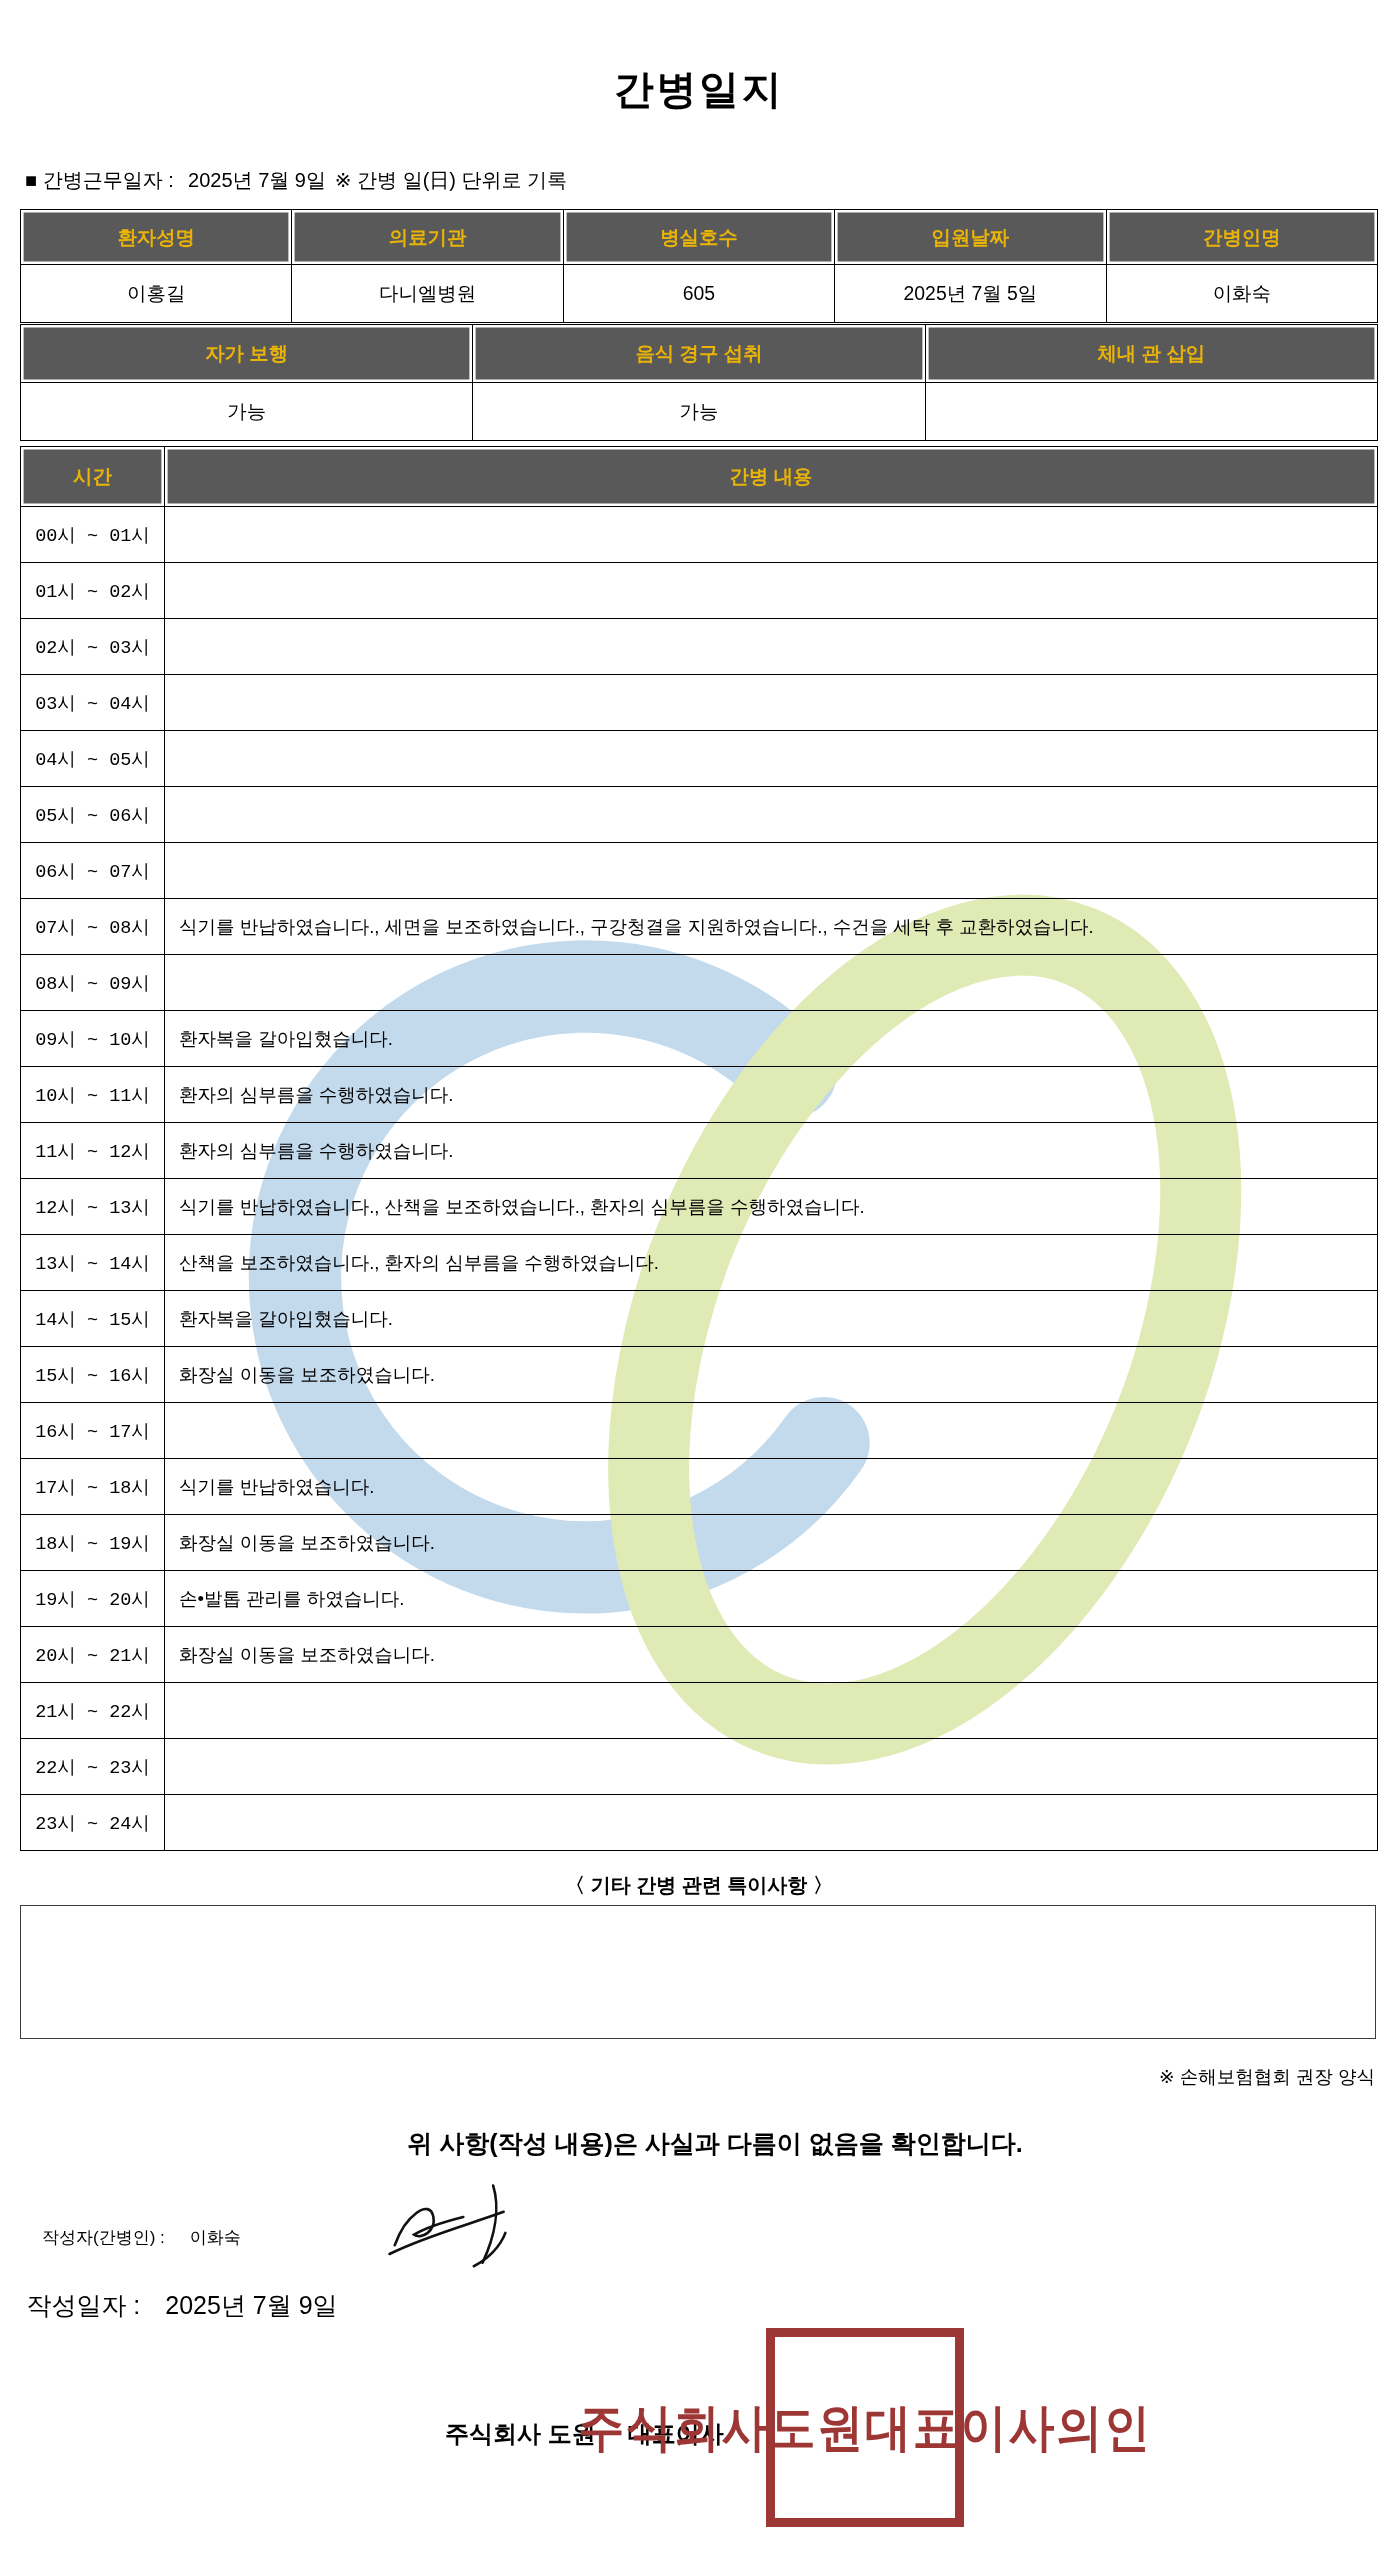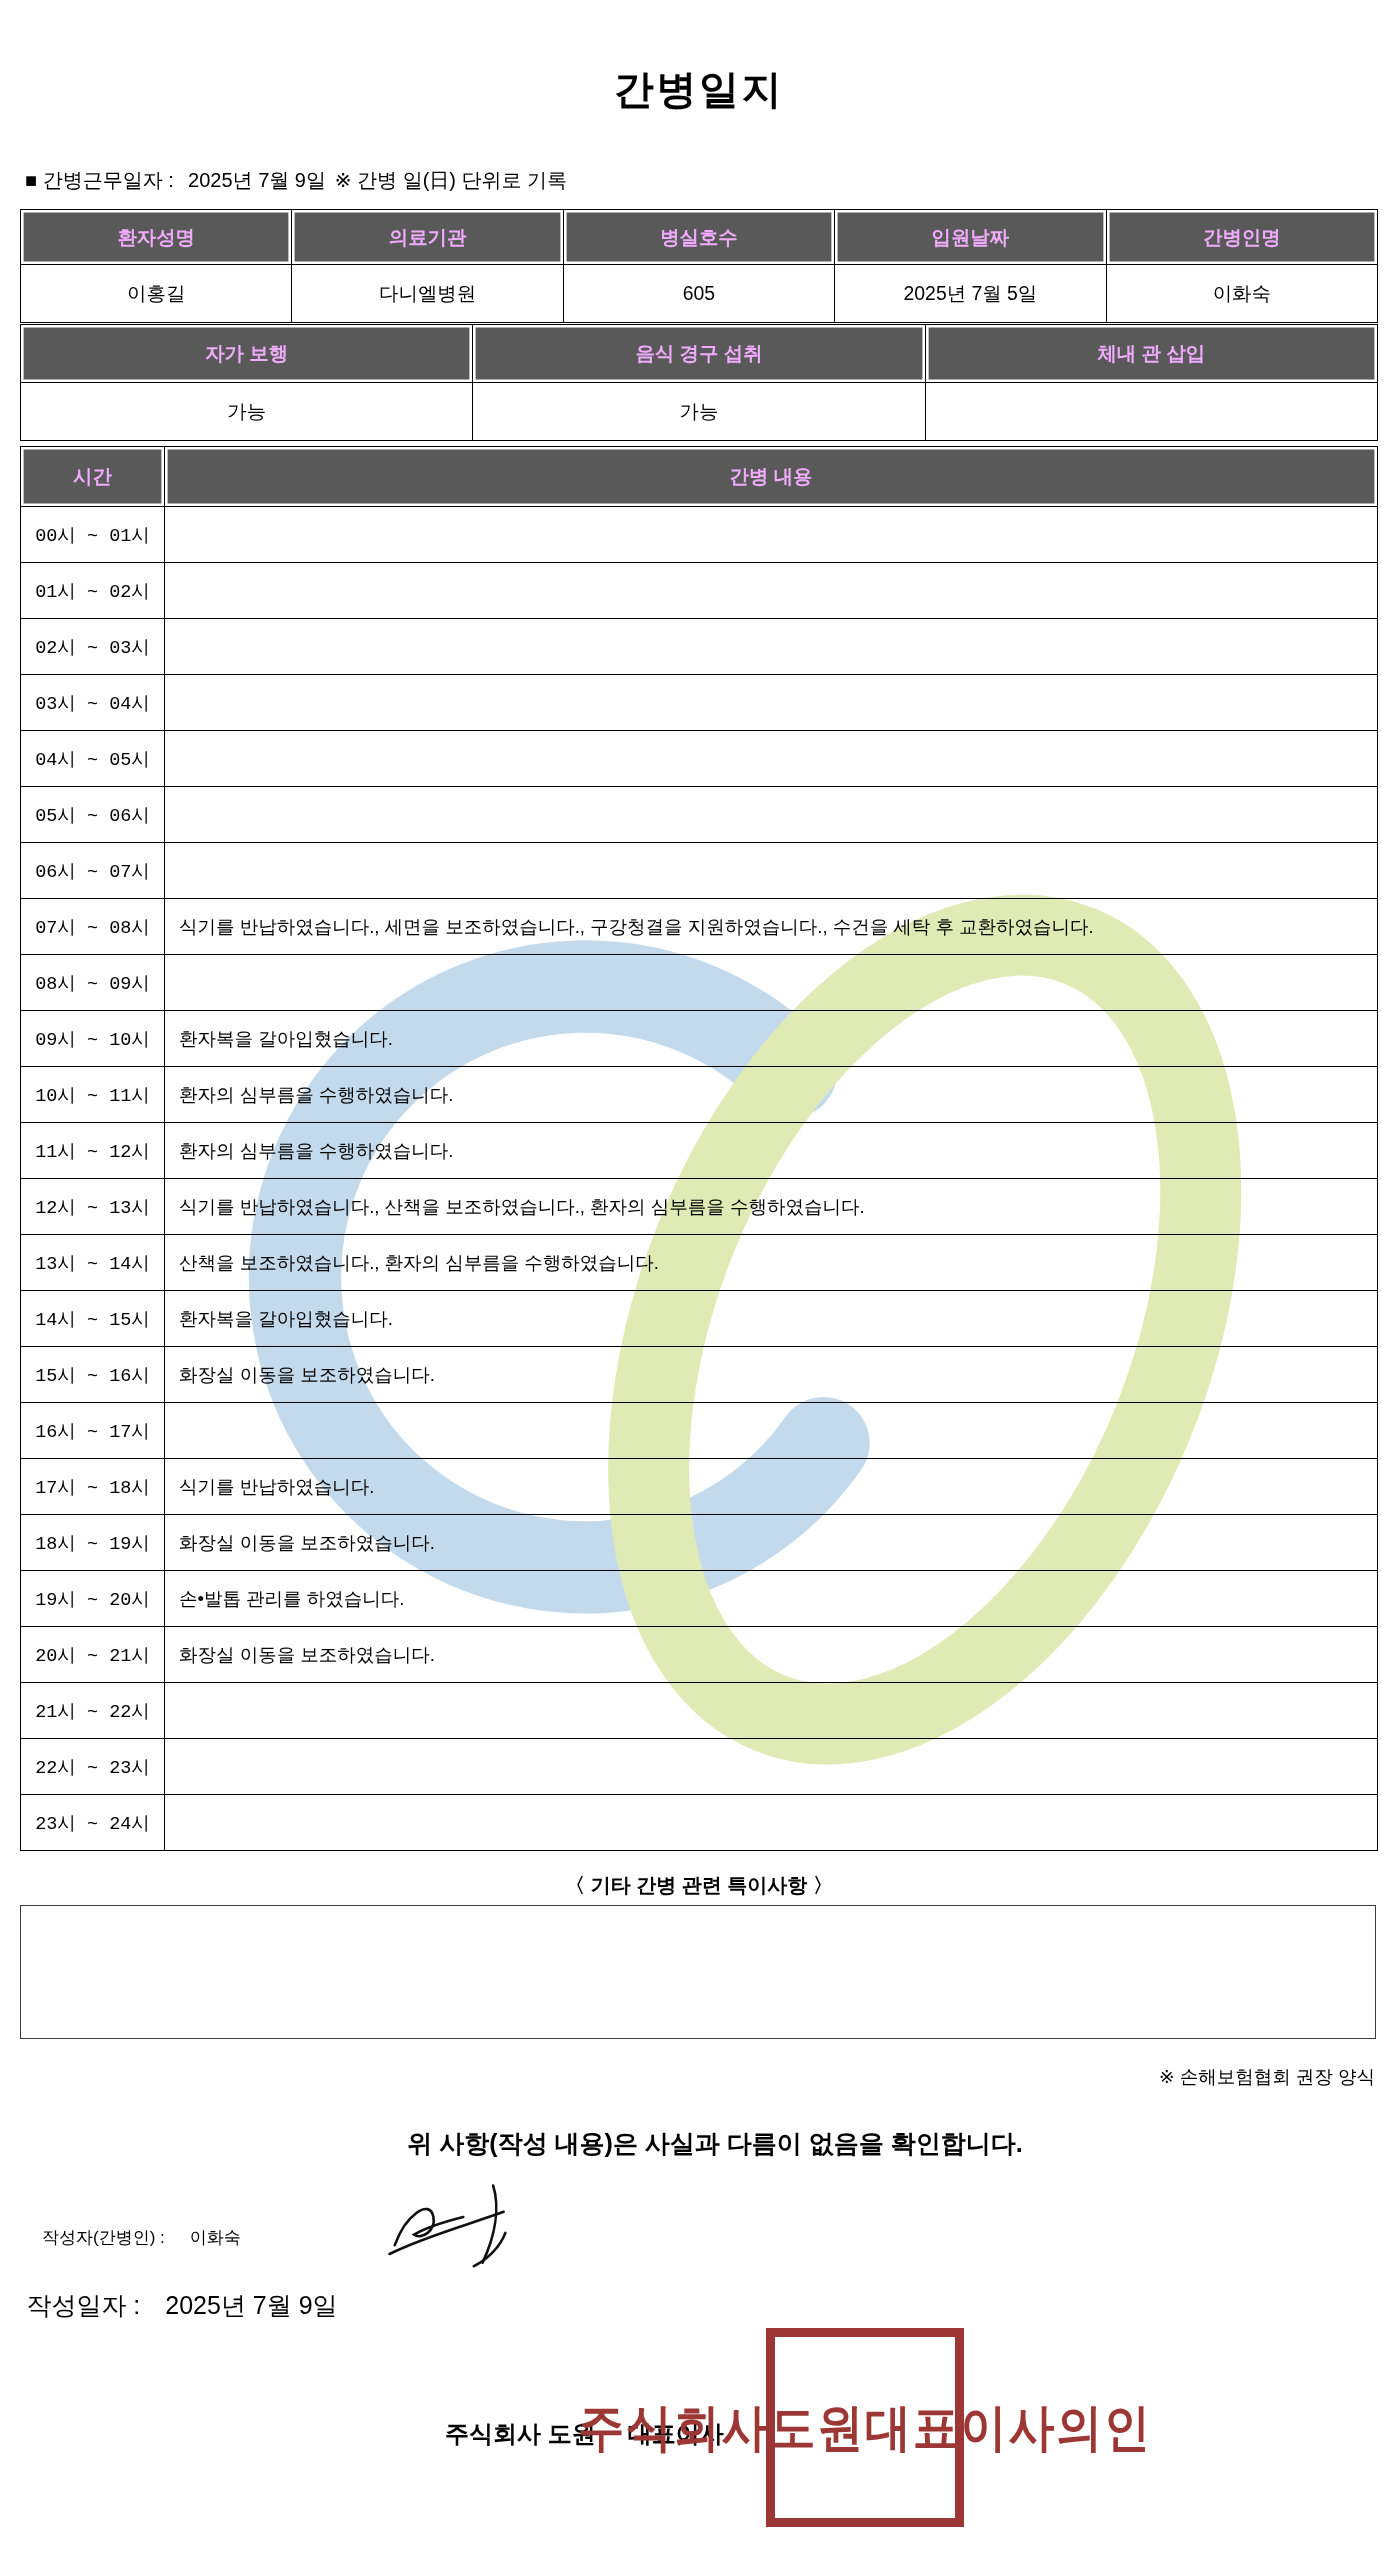--- a/index.html
+++ b/index.html
@@ -13,21 +13,21 @@
   }
   .meta-row {
     position:absolute; top:167px; left:25px; right:23px;
     display:flex; justify-content:flex-start; font-size:20px;
   }
   .meta-left span { margin-right:8.8px; }
   
   table { border-collapse:collapse; table-layout:fixed; position:absolute; left:20px; width:1358px; }
   th, td { border:1.8px solid #000; overflow:hidden; white-space:nowrap; }
   th {
-    background:#595959; color:#f0abfc; font-weight:bold; font-size:19.4px;
+    background:#595959; color:#eab308; font-weight:bold; font-size:19.4px;
     box-shadow: inset 0 0 0 2.6px #ffffff; text-align:center;
   }
   td { font-size:19.4px; text-align:center; background:transparent; }
   #patient-table { top:209px; }
   #patient-table tr.hdr { height:55px; }
   #patient-table tr.val { height:58px; }
   #condition-table { top:324px; }
   #condition-table tr { height:58px; }
   #care-table { top:446px; }
   #care-table tr.hdr { height:60px; }

